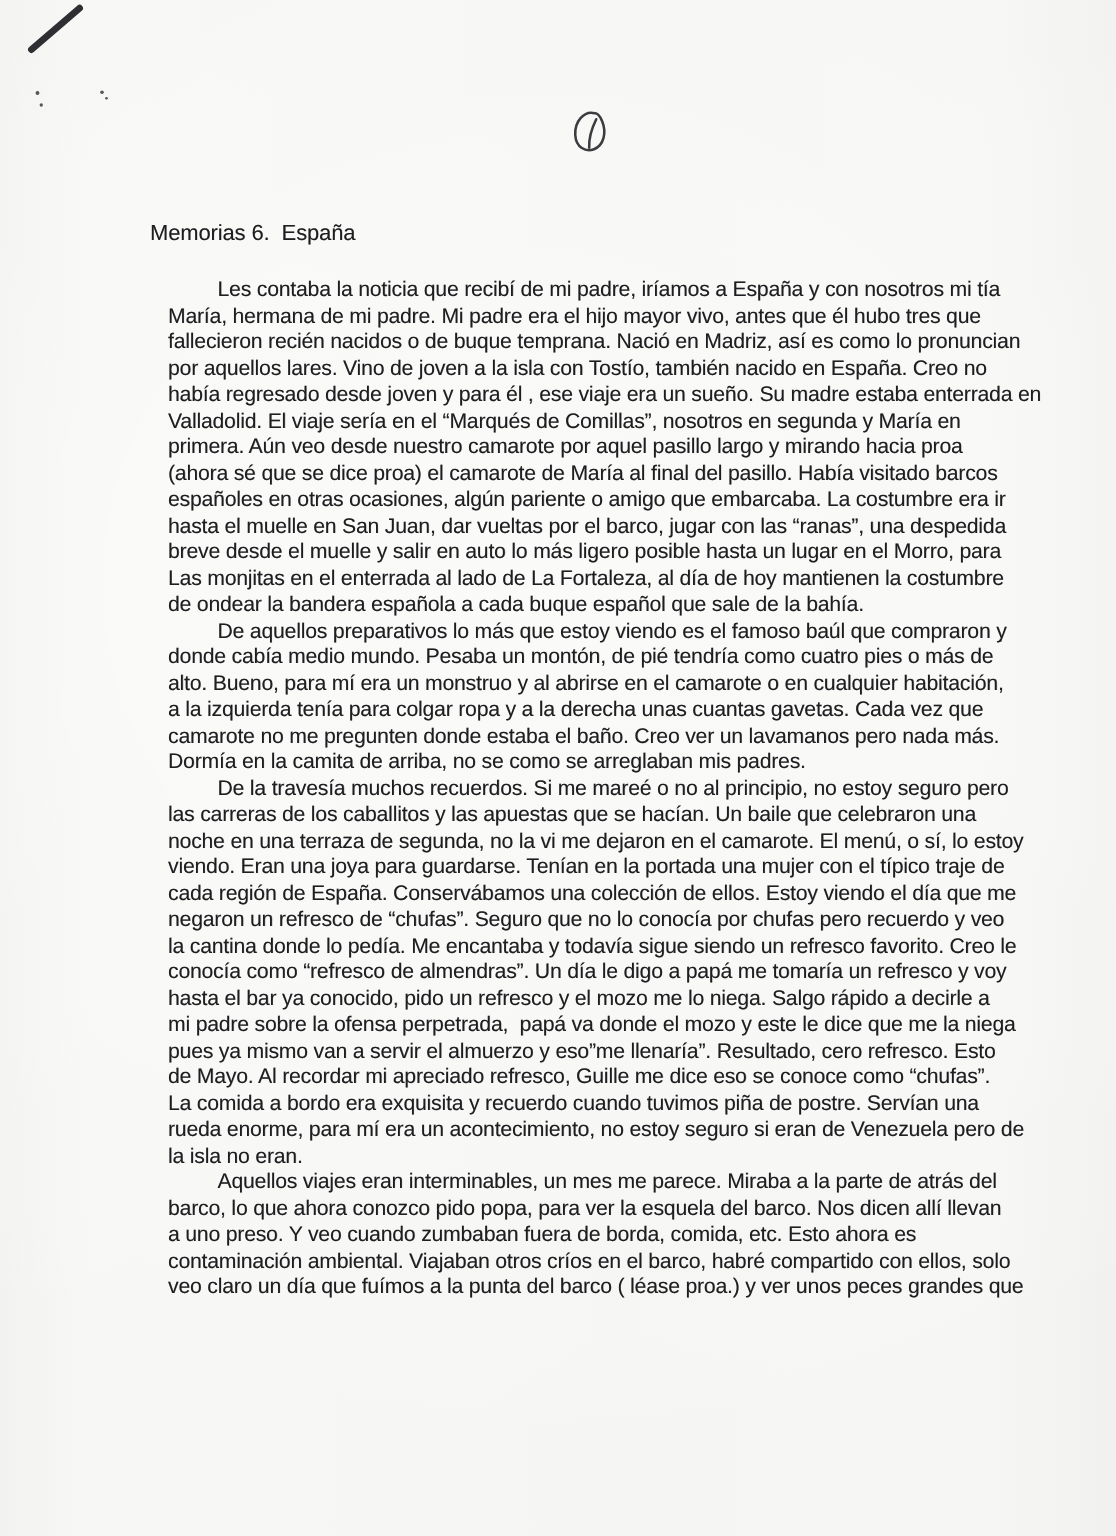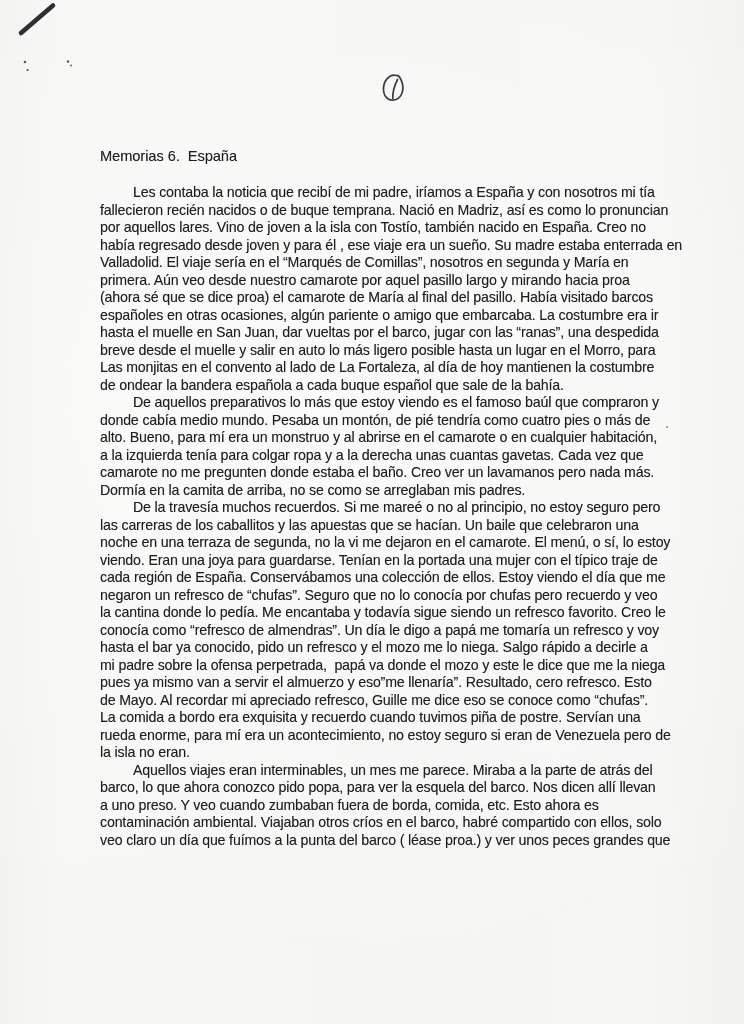--- a/index.html
+++ b/index.html
@@ -43,20 +43,21 @@
     width: 600px;
   }
   .paragraph { margin: 0; }
   .line {
     height: 17.5px;
     line-height: 17.5px;
     font-size: 14.1px;
     letter-spacing: -0.12px;
     white-space: pre;
     text-shadow: 0.2px 0.2px 0.35px rgba(25,25,28,0.4);
+    margin-left: 12px;
   }
   .line.first { padding-left: 33px; }
 </style>
 </head>
 <body>
 
 <div class="page">
 
   <svg class="marks-layer" viewBox="0 0 744 1024" xmlns="http://www.w3.org/2000/svg">
 
@@ -76,30 +77,31 @@
       <path d="M 396.5 75.5 C 389.5 73.5, 383 81, 383.5 90 C 384 98.5, 390.5 101.5, 396 99.5 C 402.5 97, 404.5 88.5, 401.5 81 C 399.8 76.5, 397.5 75.2, 396.5 75.5 Z"></path>
       <path d="M 397.5 79.5 C 394.5 85.5, 392.5 92.5, 392.8 98.5"></path>
     </g>
   </svg>
 
   <h1 class="doc-title">Memorias 6.  España</h1>
 
   <div class="body-text">
       <div class="paragraph">
         <div class="line first">Les contaba la noticia que recibí de mi padre, iríamos a España y con nosotros mi tía</div>
+        <div class="line">María, hermana de mi padre. Mi padre era el hijo mayor vivo, antes que él hubo tres que</div>
         <div class="line">fallecieron recién nacidos o de buque temprana. Nació en Madriz, así es como lo pronuncian</div>
         <div class="line">por aquellos lares. Vino de joven a la isla con Tostío, también nacido en España. Creo no</div>
         <div class="line">había regresado desde joven y para él , ese viaje era un sueño. Su madre estaba enterrada en</div>
         <div class="line">Valladolid. El viaje sería en el “Marqués de Comillas”, nosotros en segunda y María en</div>
         <div class="line">primera. Aún veo desde nuestro camarote por aquel pasillo largo y mirando hacia proa</div>
         <div class="line">(ahora sé que se dice proa) el camarote de María al final del pasillo. Había visitado barcos</div>
         <div class="line">españoles en otras ocasiones, algún pariente o amigo que embarcaba. La costumbre era ir</div>
         <div class="line">hasta el muelle en San Juan, dar vueltas por el barco, jugar con las “ranas”, una despedida</div>
         <div class="line">breve desde el muelle y salir en auto lo más ligero posible hasta un lugar en el Morro, para</div>
-        <div class="line">Las monjitas en el convento al lado de La Fortaleza, al día de hoy mantienen la costumbre</div>
+        <div class="line">Las monjitas en el enterrada al lado de La Fortaleza, al día de hoy mantienen la costumbre</div>
         <div class="line">de ondear la bandera española a cada buque español que sale de la bahía.</div>
       </div>
       <div class="paragraph">
         <div class="line first">De aquellos preparativos lo más que estoy viendo es el famoso baúl que compraron y</div>
         <div class="line">donde cabía medio mundo. Pesaba un montón, de pié tendría como cuatro pies o más de</div>
         <div class="line">alto. Bueno, para mí era un monstruo y al abrirse en el camarote o en cualquier habitación,</div>
         <div class="line">a la izquierda tenía para colgar ropa y a la derecha unas cuantas gavetas. Cada vez que</div>
         <div class="line">camarote no me pregunten donde estaba el baño. Creo ver un lavamanos pero nada más.</div>
         <div class="line">Dormía en la camita de arriba, no se como se arreglaban mis padres.</div>
       </div>

